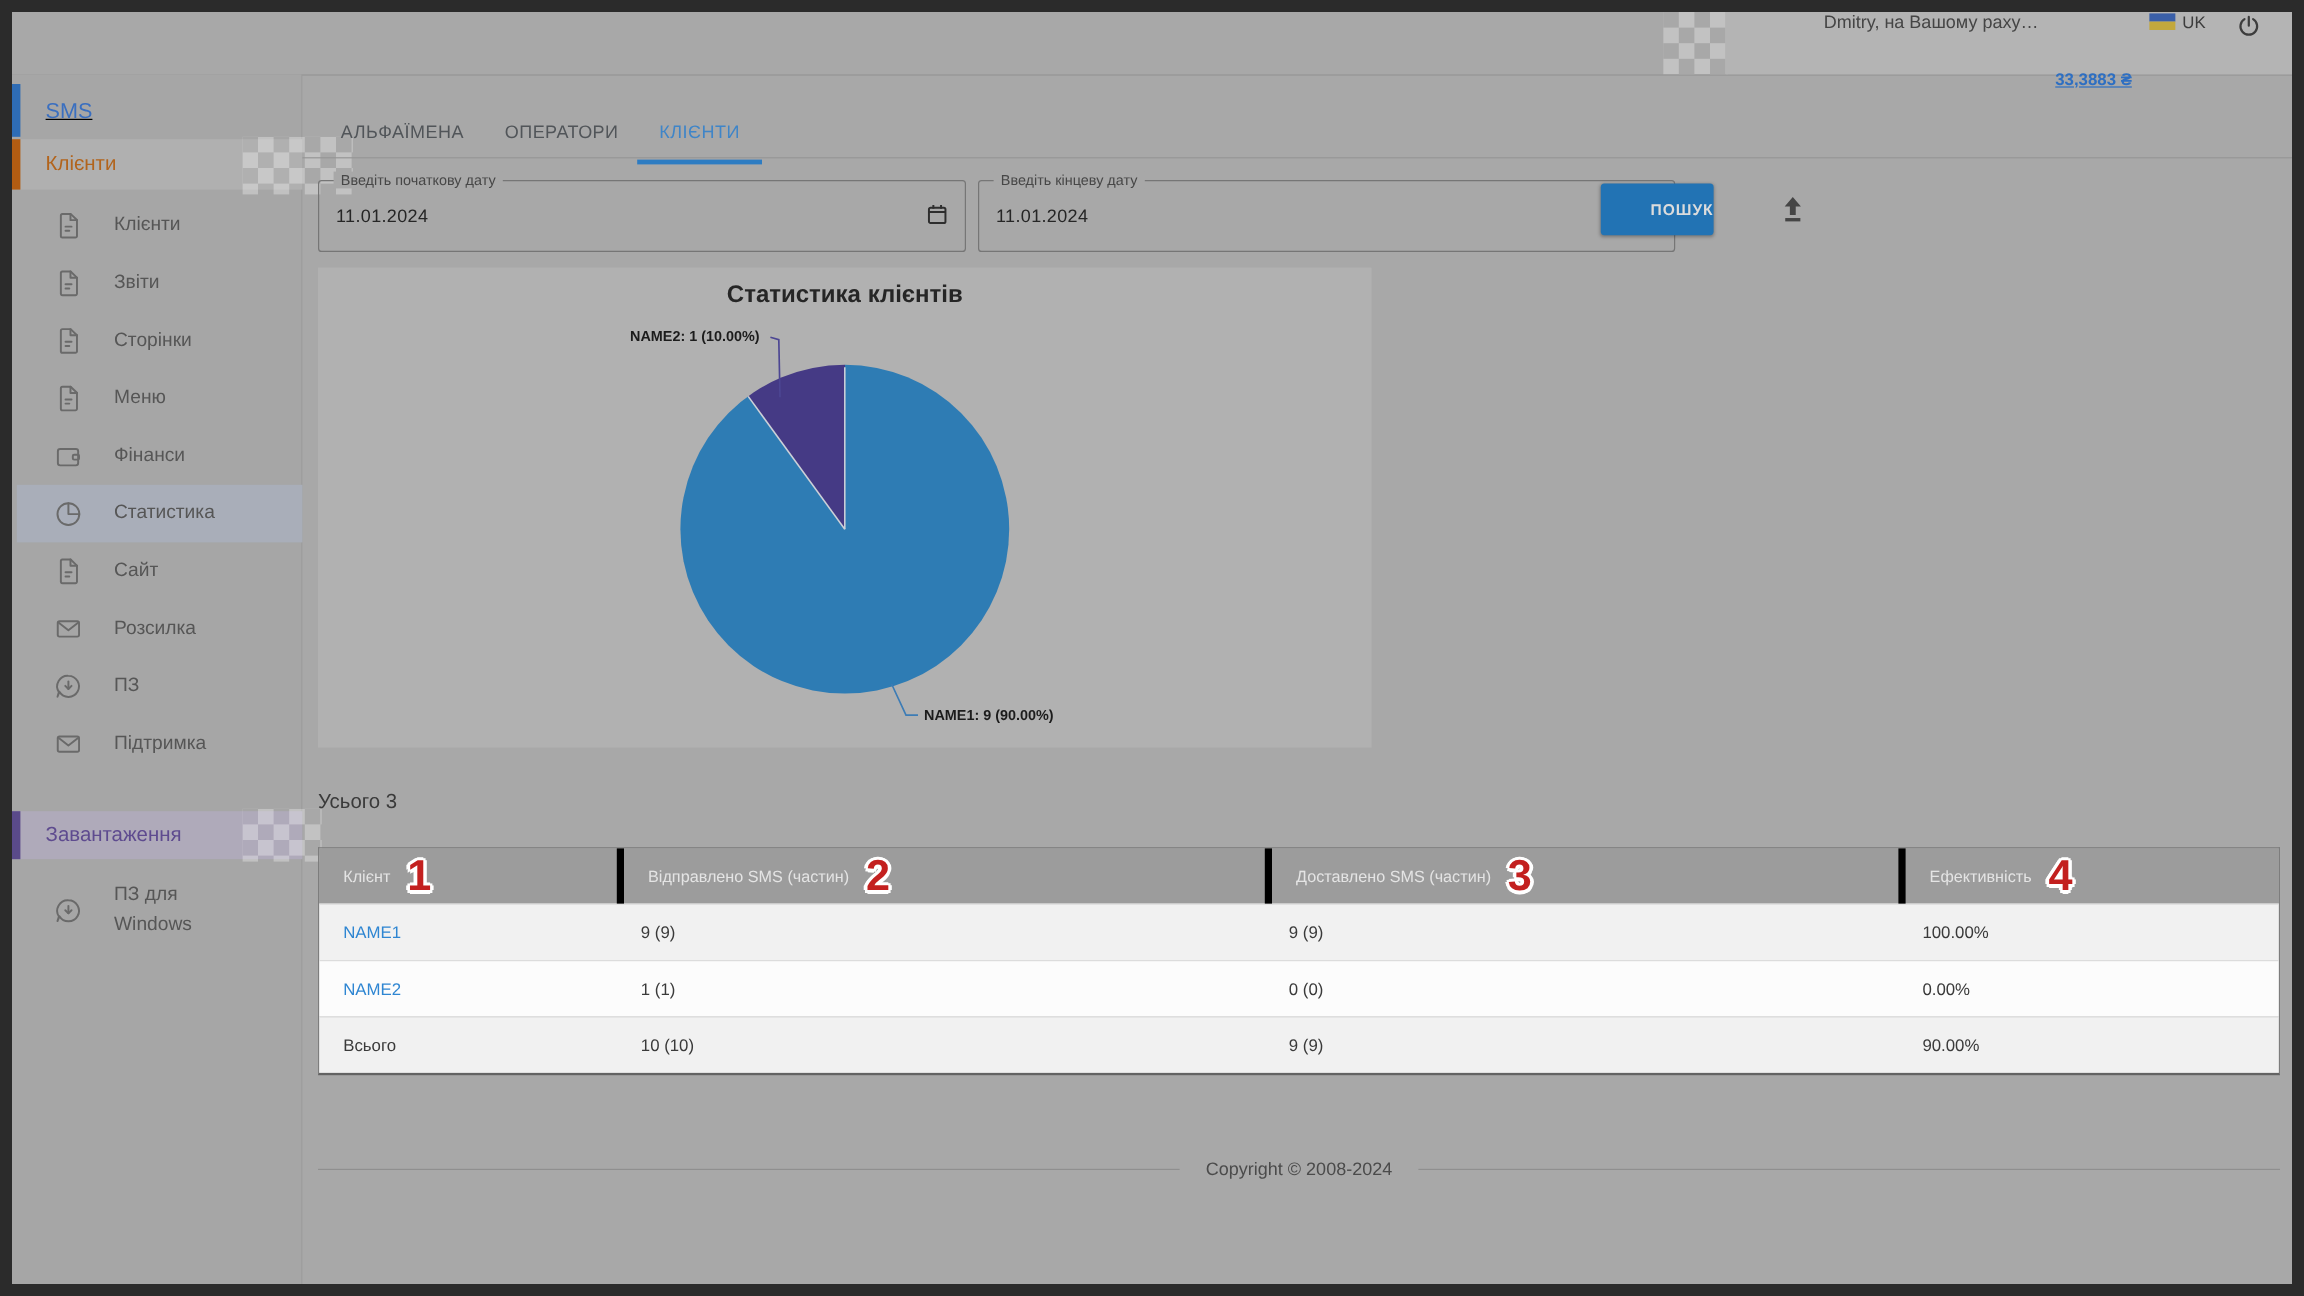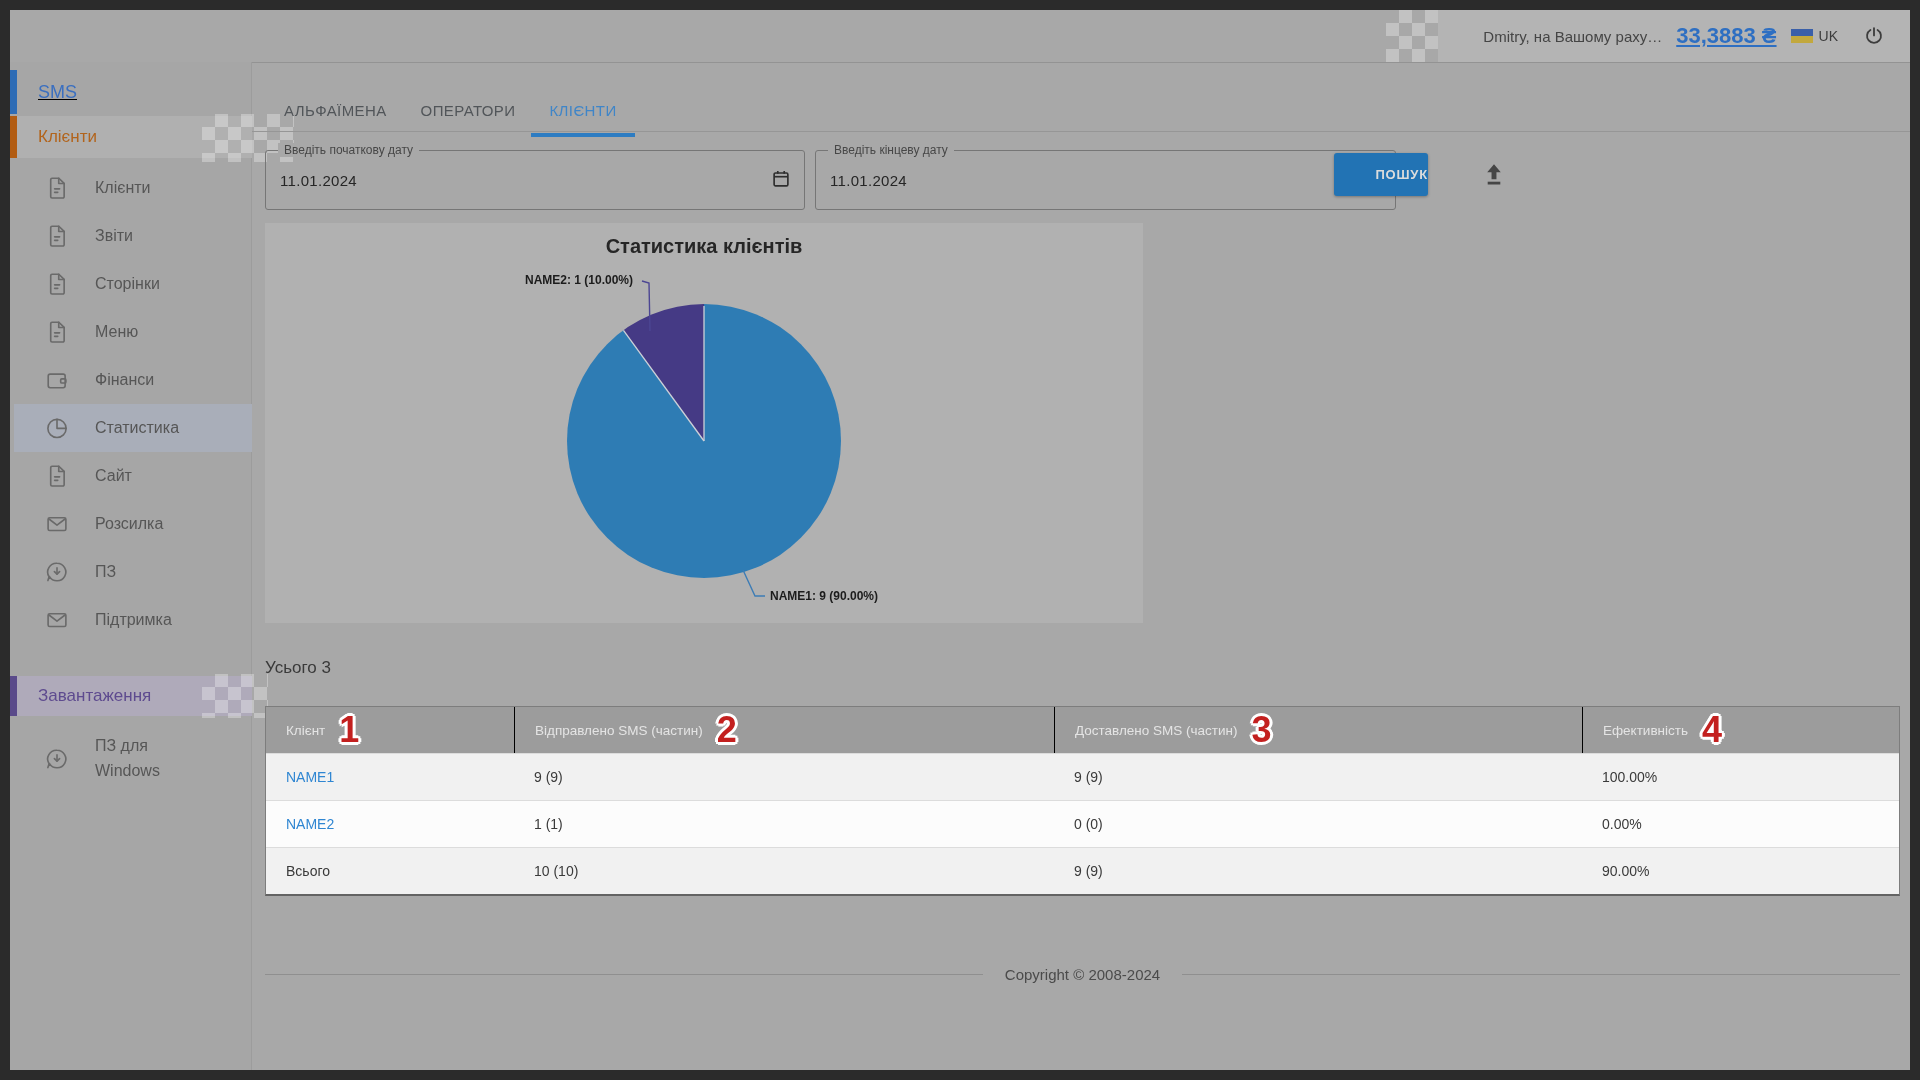--- a/index.html
+++ b/index.html
@@ -3,23 +3,23 @@
 <meta charset="utf-8">
 <style>
   * { margin:0; padding:0; box-sizing:border-box; }
   html,body { width:1920px; height:1080px; font-family:"Liberation Sans", sans-serif; }
   .page { position:relative; width:1920px; height:1080px; background:#2b2b2b; overflow:hidden; }
   .frame { position:absolute; inset:10px; background:#a8a8a8; overflow:hidden; }
 
   
   .topbar-hairline { position:absolute; left:0; top:52px; width:100%; height:1px; background:rgba(0,0,0,.12); }
   .topbar-right { position:absolute; left:1428px; top:0; width:472px; height:52px; background:#b4b4b4;
-                  display:flex; align-items:center; justify-content:flex-end; gap:14px; padding-right:24px; }
+                  display:flex; align-items:flex-start; justify-content:flex-end; gap:14px; padding-right:24px; }
   .user-text { font-size:15px; color:#454545; white-space:nowrap; }
-  .balance-link { font-size:22px; font-weight:bold; color:#2e6fc2; text-decoration:underline; white-space:nowrap; cursor:pointer; }
+  .balance-link { font-size:14px; font-weight:bold; color:#2e6fc2; text-decoration:underline; white-space:nowrap; cursor:pointer;margin-top:48px; }
   .lang-box { display:flex; align-items:center; gap:6px; cursor:pointer; }
   .flag { width:22px; height:14px; display:block; }
   .lang { font-size:14px; color:#3c3c3c; }
   .power-btn { width:24px; height:24px; margin-left:10px; cursor:pointer; display:flex; align-items:center; justify-content:center; }
   .power-btn svg { width:22px; height:22px; stroke:#3d3d3d; stroke-width:2; fill:none; stroke-linecap:round; }
 
   
   .checker { position:absolute; background-image:repeating-conic-gradient(rgba(255,255,255,.30) 0% 25%, transparent 0% 50%);
              background-size:26px 26px; pointer-events:none; }
   .checker-topbar { left:1376px; top:0; width:54px; height:52px; }
@@ -75,21 +75,21 @@
   .chart-overlay { position:absolute; inset:0; pointer-events:none; }
   .pie-label { position:absolute; font-size:12px; font-weight:bold; color:#1c1c1c; white-space:nowrap; }
   .pie-label.n2 { left:260px; top:50px; }
   .pie-label.n1 { left:505px; top:366px; }
 
   
   .summary { position:absolute; left:255px; top:648px; font-size:17px; color:#3a3a3a; }
   .table { position:absolute; left:255px; top:696px; width:1635px; border:1px solid #7d7d7d; border-bottom:2px solid #636363; }
   .thead { display:flex; height:46px; background:#9c9c9c; }
   .th { display:flex; align-items:center; padding-left:20px; font-size:13.5px; color:#e4e4e4; }
-  .th + .th { border-left:1px solid #000000; }
+  .th + .th { border-left:6px solid #000000; }
   .c1 { width:248px; } .c2 { width:540px; } .c3 { width:528px; } .c4 { width:317px; }
   .annot { margin-left:14px; font-size:36px; font-weight:bold; color:#c3201f; line-height:1;
            text-shadow:-2px -2px 0 #fff, 2px -2px 0 #fff, -2px 2px 0 #fff, 2px 2px 0 #fff, 0 -3px 0 #fff, 0 3px 0 #fff, -3px 0 0 #fff, 3px 0 0 #fff; }
   .tr { display:flex; height:47px; background:#f1f1f1; border-top:1px solid #dcdcdc; }
   .tr.alt { background:#fcfcfc; }
   .td { display:flex; align-items:center; padding-left:20px; font-size:14px; color:#3a3a3a; }
   .td .link { color:#2f86d2; cursor:pointer; }
 
   
   .footer { position:absolute; left:255px; top:956px; width:1635px; display:flex; align-items:center; gap:22px; }

